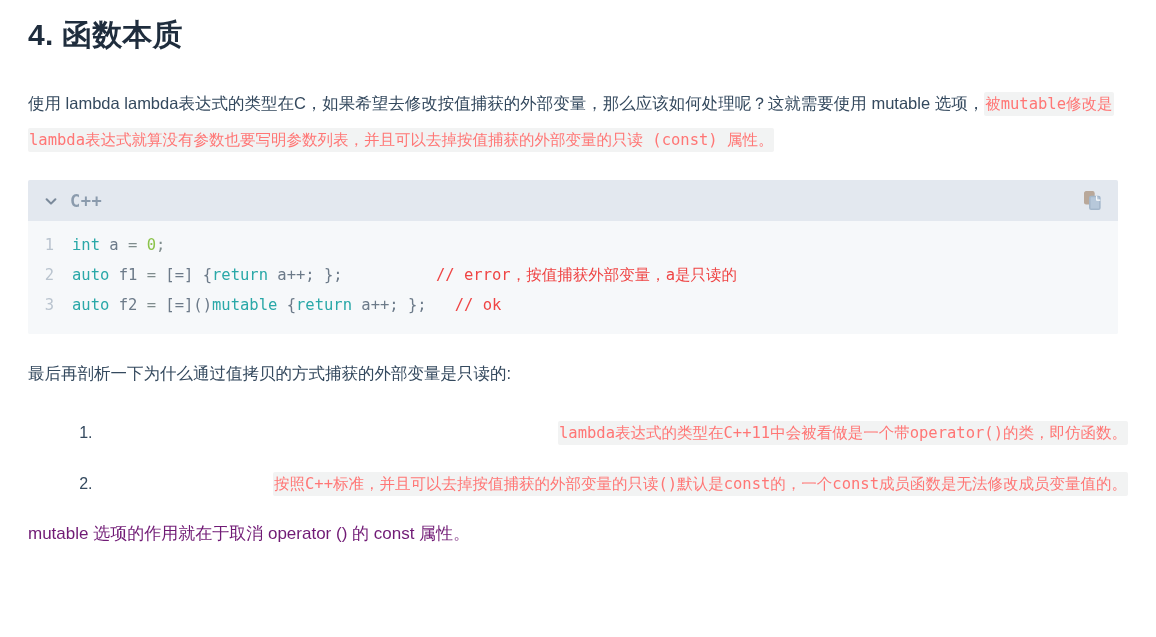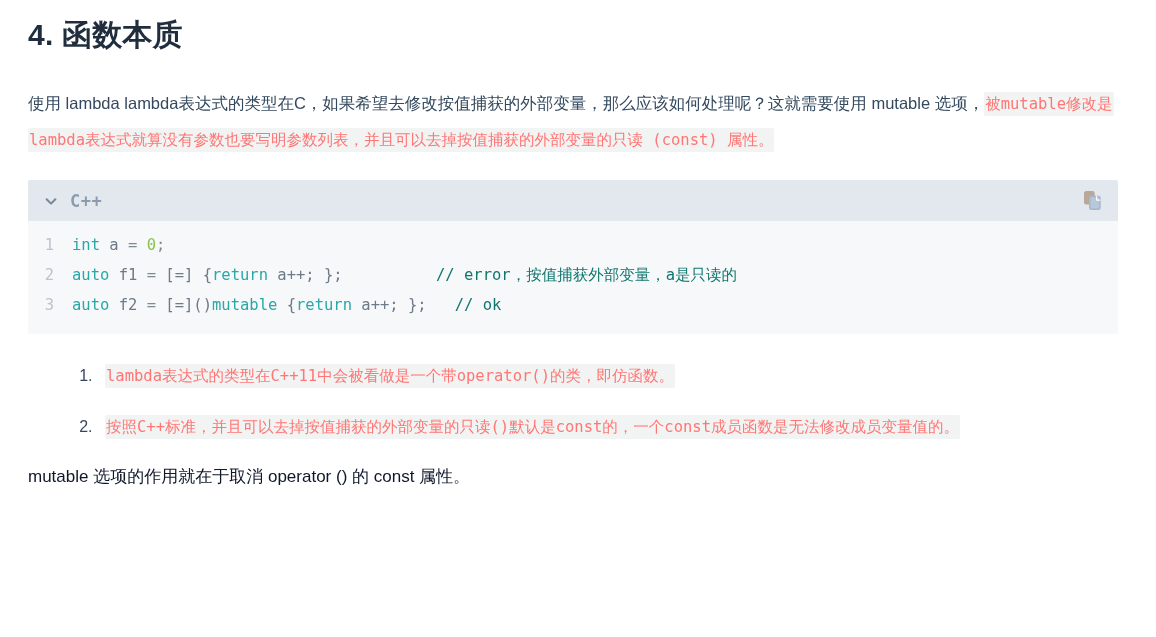--- a/index.html
+++ b/index.html
@@ -118,46 +118,47 @@
     padding-right: 18px;
     box-sizing: border-box;
     color: #bac4cf;
     user-select: none;
   }
   .line-code { white-space: pre; }
 
   .tok-kw      { color: #2aa8a8; text-align: center; }
   .tok-plain   { color: #6c7a89; }
   .tok-num     { color: #8bc34a; }
-  .tok-comment { color: #0f766e; }
+  .tok-comment { color: #ef4444; }
   .tok-punct   { color: #7f8c8d; }
 
   
   ol.reason-list {
     margin: 26px 0 0 0;
     padding-left: 69px;
     font-size: 16.5px;
     line-height: 30px;
     color: #34495e;
+    text-align: right;
   }
   ol.reason-list li {
     margin-bottom: 20px;
     padding-left: 8px;
   }
   ol.reason-list li::marker {
     color: #34495e;
     font-size: 16px;
   }
 
   
   .conclusion {
     margin: 8px 0 0 0;
     font-size: 17px;
     line-height: 30px;
-    color: #0f172a;
+    color: #701a75;
   }
 </style>
 </head>
 <body>
 
 <div class="page">
 
   <h1 class="doc-title">4. 函数本质</h1>
 
   <p class="body-text" id="intro-paragraph"><span>使用 lambda lambda表达式的类型在C，如果希望去修改按值捕获的外部变量，那么应该如何处理呢？这就需要使用 mutable 选项，</span><code class="inline-code">被mutable修改是lambda表达式就算没有参数也要写明参数列表，并且可以去掉按值捕获的外部变量的只读 (const) 属性。</code></p>
@@ -178,20 +179,21 @@
         </svg>
       </span>
     </div>
     <div class="code-body">
         <div class="code-line"><span class="line-no">1</span><span class="line-code"><span class="tok-kw">int</span><span class="tok-plain"> a </span><span class="tok-punct">= </span><span class="tok-num">0</span><span class="tok-punct">;</span></span></div>
         <div class="code-line"><span class="line-no">2</span><span class="line-code"><span class="tok-kw">auto</span><span class="tok-plain"> f1 </span><span class="tok-punct">= </span><span class="tok-plain">[=] {</span><span class="tok-kw">return</span><span class="tok-plain"> a++; };</span><span class="tok-plain">          </span><span class="tok-comment">// error，按值捕获外部变量，a是只读的</span></span></div>
         <div class="code-line"><span class="line-no">3</span><span class="line-code"><span class="tok-kw">auto</span><span class="tok-plain"> f2 </span><span class="tok-punct">= </span><span class="tok-plain">[=]()</span><span class="tok-kw">mutable</span><span class="tok-plain"> {</span><span class="tok-kw">return</span><span class="tok-plain"> a++; };</span><span class="tok-plain">   </span><span class="tok-comment">// ok</span></span></div>
       </div>
   </div>
 
+  <p class="body-text" id="analysis-paragraph">最后再剖析一下为什么通过值拷贝的方式捕获的外部变量是只读的:</p>
 
   <ol class="reason-list">
       <li><code class="inline-code">lambda表达式的类型在C++11中会被看做是一个带operator()的类，即仿函数。</code></li>
       <li><code class="inline-code">按照C++标准，并且可以去掉按值捕获的外部变量的只读()默认是const的，一个const成员函数是无法修改成员变量值的。</code></li>
     </ol>
 
   <p class="conclusion">mutable 选项的作用就在于取消 operator () 的 const 属性。</p>
 
 </div>
 

